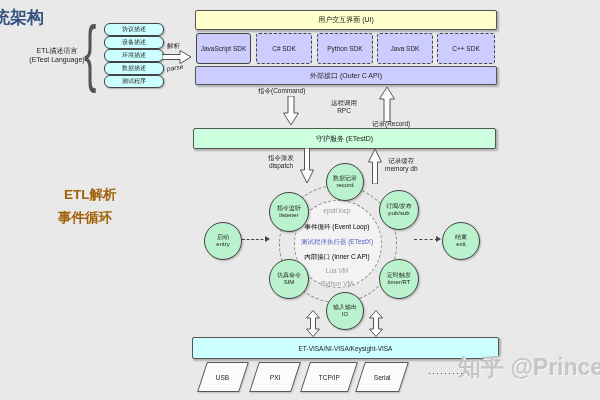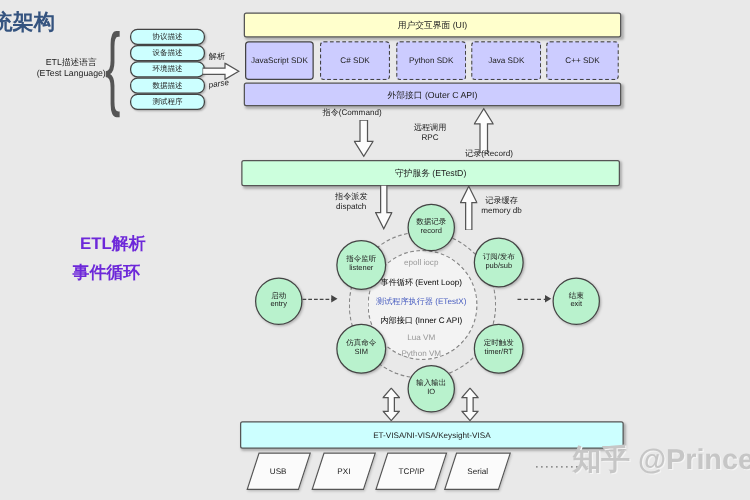--- a/index.html
+++ b/index.html
@@ -15,21 +15,21 @@
   .sdk.dashed{border-style:dashed;}
   .circ{border:1px solid #444;border-radius:50%;background:#b9f2cd;display:flex;flex-direction:column;
         align-items:center;justify-content:center;font-size:6px;line-height:7.5px;text-align:center;color:#222;
         box-shadow:1px 1px 2px rgba(0,0,0,.25);}
   .dashc{border:1px dashed #888;border-radius:50%;}
   .lbl{font-size:6.5px;line-height:8px;color:#222;text-align:center;white-space:nowrap;}
   .gray{color:#999;}
   .blue{color:#4a5fc1;}
   .dashline{border-top:1.2px dashed #444;height:0;}
   .ah{width:0;height:0;border-left:5px solid #444;border-top:3px solid transparent;border-bottom:3px solid transparent;}
-  .note{font-size:13.5px;font-weight:bold;color:#6d28d9;white-space:nowrap;}
+  .note{font-size:13.5px;font-weight:bold;color:#a16207;white-space:nowrap;}
   .pgram{border:1px solid #555;background:#fbfbfb;transform:skewX(-18deg);display:flex;align-items:center;
          justify-content:center;font-size:6.5px;color:#222;box-shadow:1px 1px 2px rgba(0,0,0,.2);}
   .pgram>span{transform:skewX(18deg);}
   .ctr{text-align:center;white-space:nowrap;font-size:6.5px;line-height:9px;transform:translateX(-50%);}
 </style>
 </head>
 <body>
 
 <div class="canvas">
 

